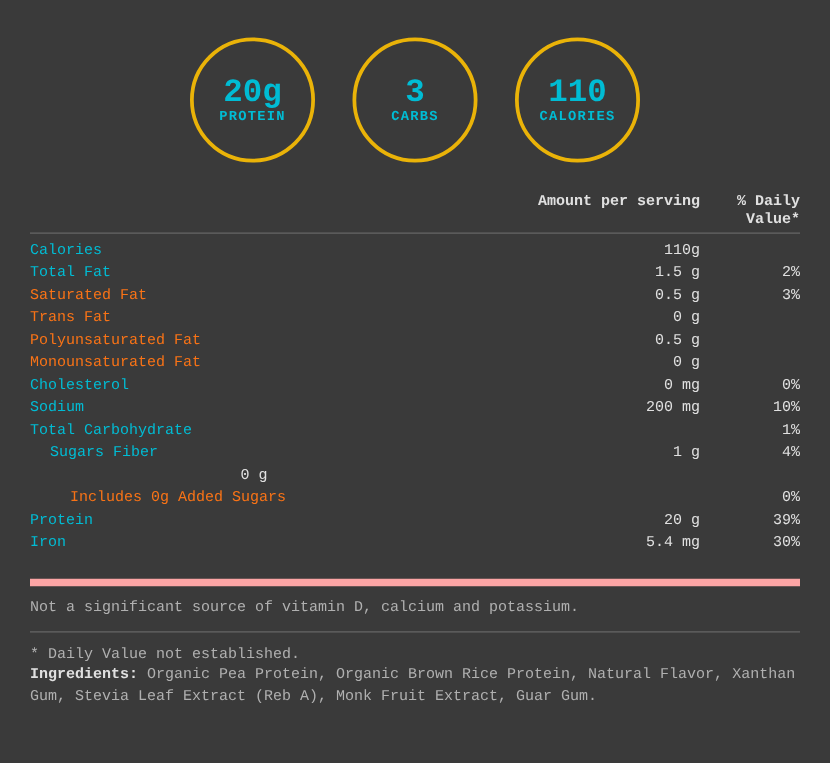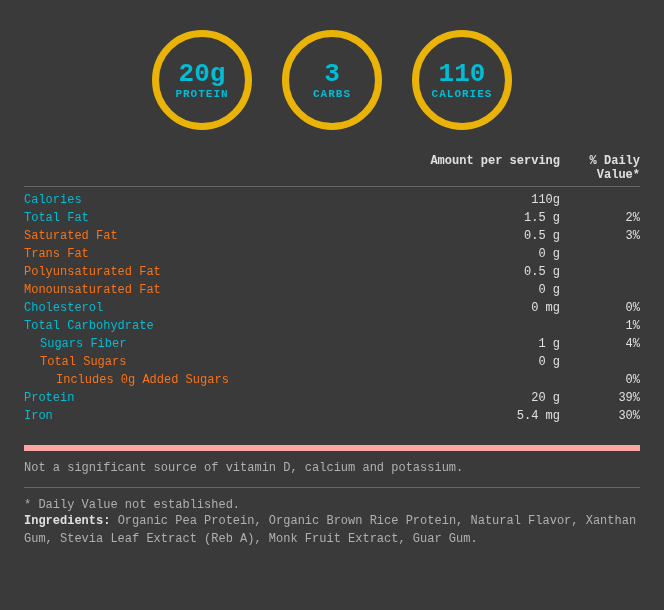--- a/index.html
+++ b/index.html
@@ -16,21 +16,21 @@
     .circles-row {
       display: flex;
       justify-content: center;
       gap: 30px;
       padding: 10px 0 20px 0;
     }
     .circle {
       width: 100px;
       height: 100px;
       border-radius: 50%;
-      border: 7px solid #eab308;
+      border: 3px solid #eab308;
       display: flex;
       flex-direction: column;
       align-items: center;
       justify-content: center;
       color: #00bcd4;
     }
     .circle-value {
       font-size: 26px;
       font-weight: bold;
       line-height: 1.1;
@@ -181,30 +181,34 @@
         <span class="name-col">Monounsaturated Fat</span>
         <span class="amount-col">0 g</span>
         <span class="dv-col"></span>
       </div>
       <div class="nutrition-row">
         <span class="name-col cyan">Cholesterol</span>
         <span class="amount-col">0 mg</span>
         <span class="dv-col">0%</span>
       </div>
       <div class="nutrition-row">
+        <span class="name-col cyan">Sodium</span>
+        <span class="amount-col">200 mg</span>
+        <span class="dv-col">10%</span>
+      </div>
+      <div class="nutrition-row">
         <span class="name-col cyan">Total Carbohydrate</span>
         <span class="dv-col">1%</span>
       </div>
       <div class="nutrition-row">
         <span class="name-col cyan indent1">Sugars Fiber</span>
         <span class="amount-col">1 g</span>
         <span class="dv-col">4%</span>
       </div>
       <div class="nutrition-row">
-        <span class="name-col indent1">Total Sugars</span>
         <span class="amount-col">0 g</span>
         <span class="dv-col"></span>
       </div>
       <div class="nutrition-row">
         <span class="name-col indent2">Includes 0g Added Sugars</span>
         <span class="amount-col"></span>
         <span class="dv-col">0%</span>
       </div>
       <div class="nutrition-row">
         <span class="name-col cyan">Protein</span>

